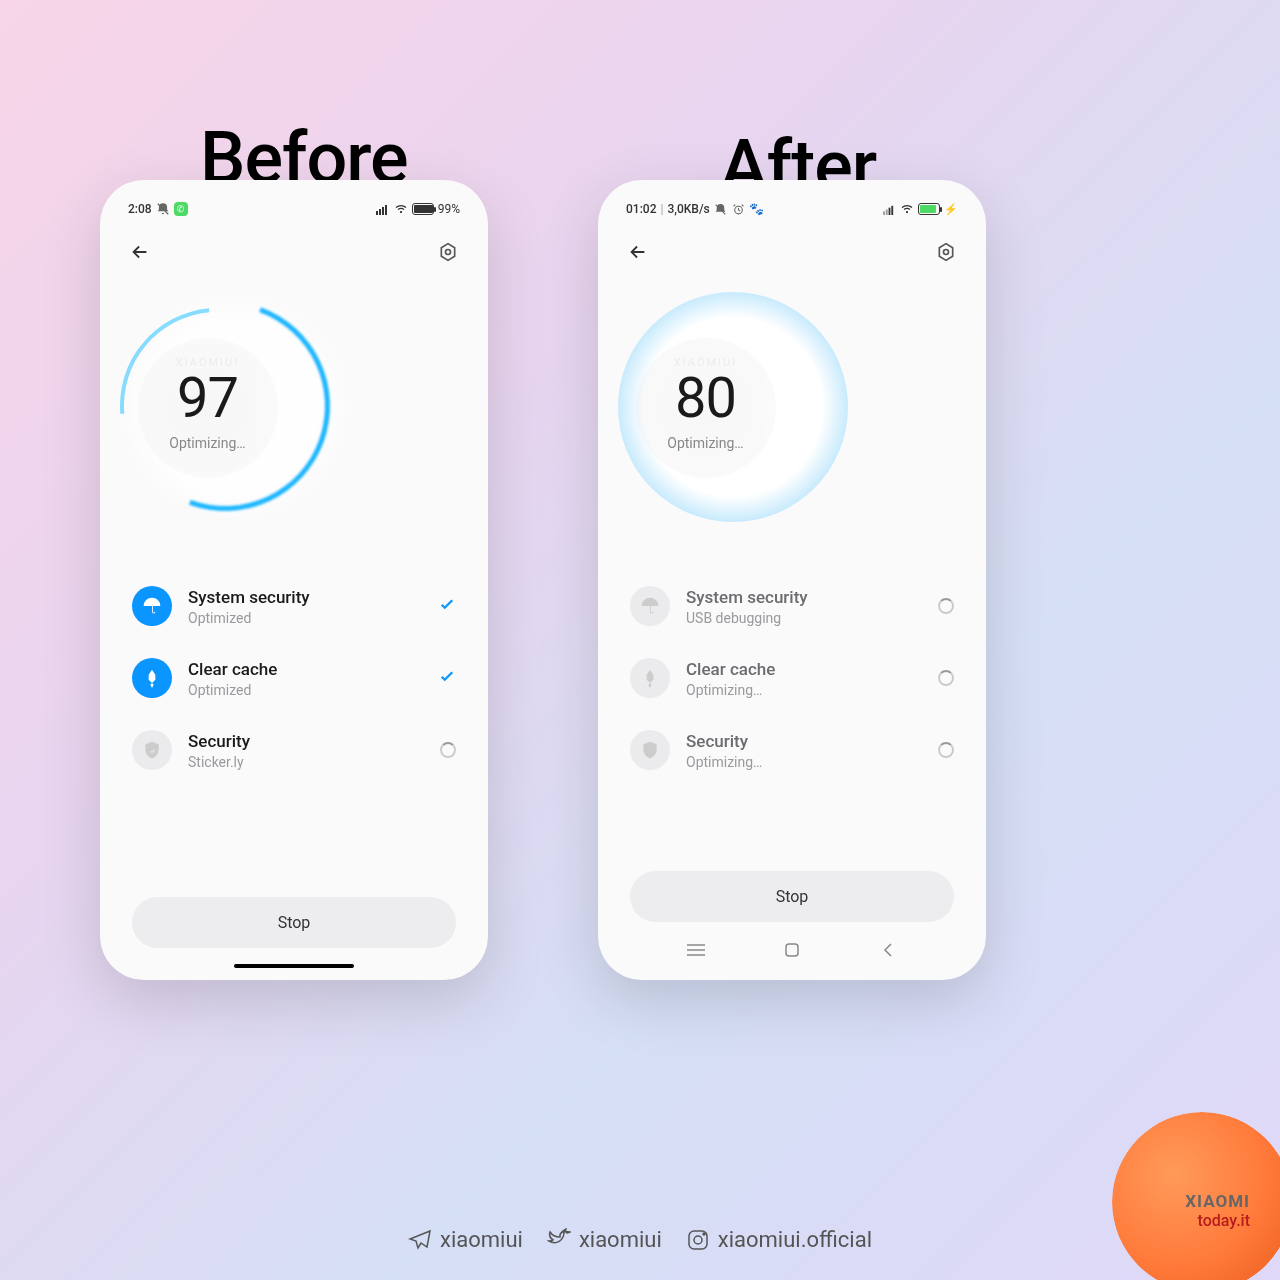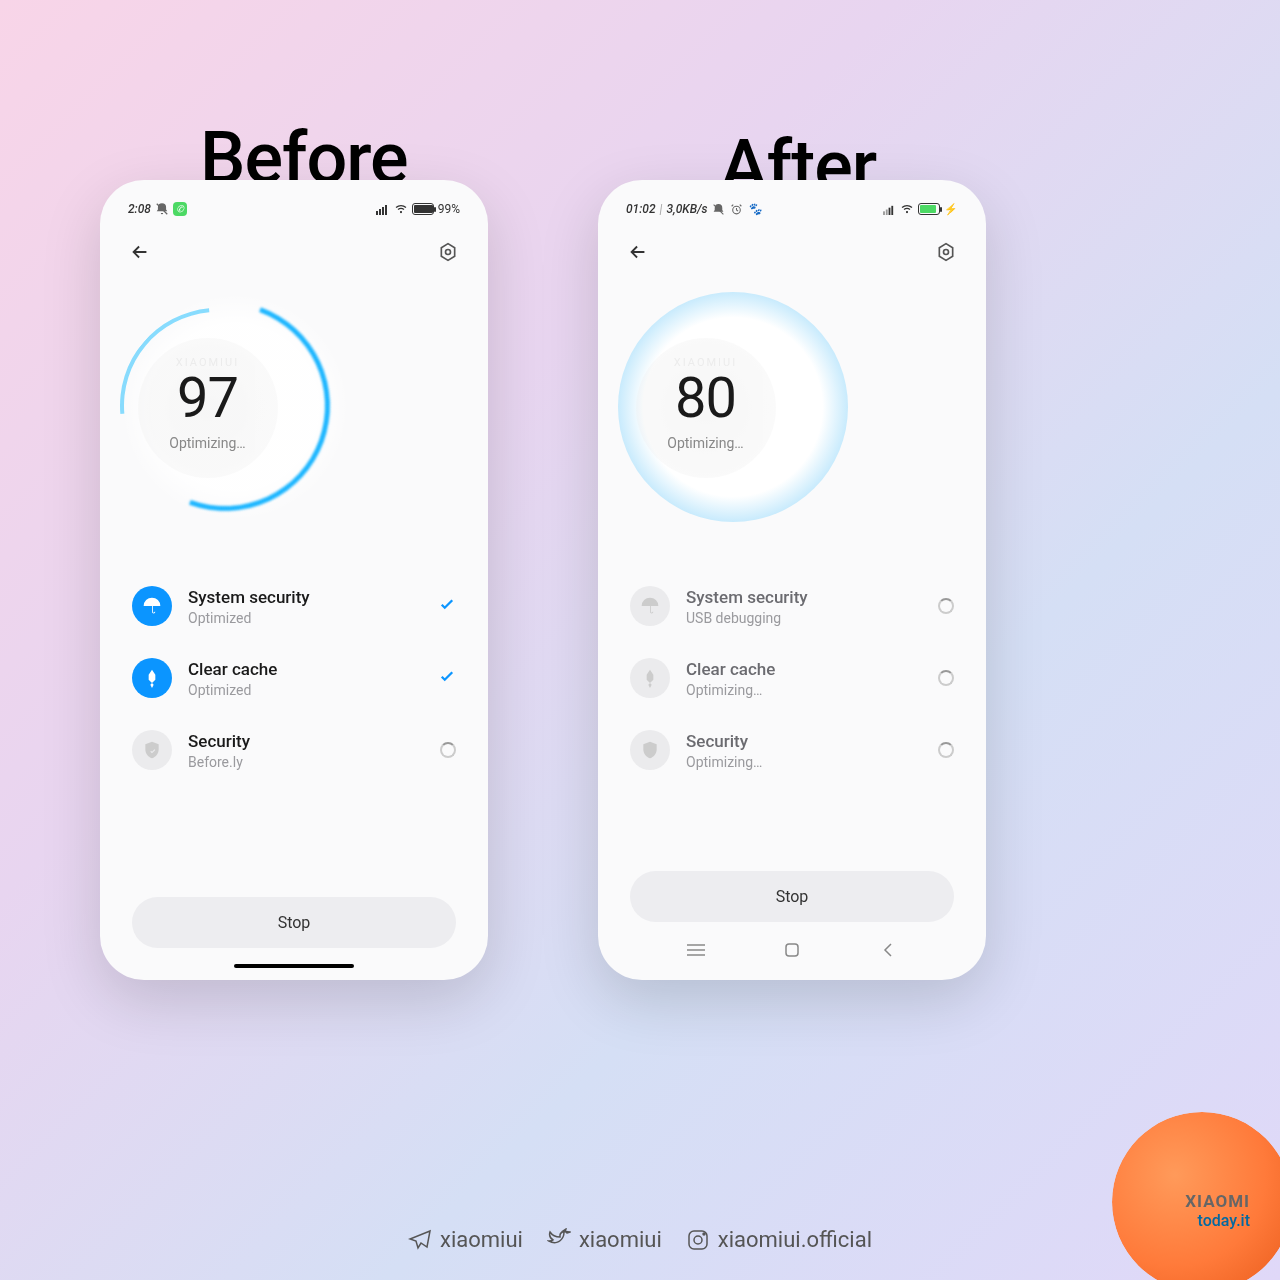--- a/index.html
+++ b/index.html
@@ -35,21 +35,21 @@
 .phone-after { left: 598px; top: 180px; }
 
 .status-bar {
   display: flex;
   justify-content: space-between;
   align-items: center;
   font-size: 12px;
   color: #333;
   padding: 6px 8px 14px;
 }
-.status-left { display: flex; align-items: flex-end; gap: 4px; font-weight: 500; font-style: italic; }
+.status-left { display: flex; align-items: flex-end; gap: 4px; font-weight: 500; }
 .status-right { display: flex; align-items: center; gap: 4px; }
 .sicon { width: 14px; height: 14px; display: inline-flex; align-items: center; justify-content: center; }
 .green-sq { width:14px;height:14px;background:#4cd964;border-radius:4px;display:inline-flex;align-items:center;justify-content:center;font-size:9px;color:#fff; }
 .batt { width:22px;height:12px;border:1px solid #333;border-radius:3px;position:relative;display:inline-block; }
 .batt::after{content:'';position:absolute;right:-3px;top:3px;width:2px;height:5px;background:#333;border-radius:1px;}
 .batt-fill{position:absolute;left:1px;top:1px;bottom:1px;background:#333;border-radius:1px;}
 .batt-green .batt-fill{ background:#4cd964; }
 
 .app-bar { display:flex; justify-content:space-between; align-items:center; padding: 8px 6px 12px; }
 .back-btn { width:28px; height:28px; display:flex; align-items:center; justify-content:center; cursor:pointer; }
@@ -129,21 +129,21 @@
 .footer-icon { width:24px; height:24px; }
 
 .today-badge {
   position:absolute; right:-12px; bottom:-12px; width:180px; height:180px;
   background: radial-gradient(circle at 35% 35%, #ff9a5a 0%, #ff7a3a 55%, #e85a1a 100%);
   border-radius:50%;
   clip-path: circle(90px at 90px 90px);
 }
 .today-text { position:absolute; right:30px; bottom:50px; color:#333; font-size:14px; text-align:right; }
 .today-text b { display:block; font-size:17px; color:#666; letter-spacing:1px;margin-top:28px; }
-.today-text span { color:#0369a1; font-size:16px; font-weight:500; }
+.today-text span { color:#b91c1c; font-size:16px; font-weight:500; }
 </style>
 </head>
 <body>
 
 <div class="heading heading-before">Before</div>
 <div class="heading heading-after">After</div>
 
 <div class="phone phone-before">
   <div class="status-bar">
     <div class="status-left">
@@ -238,21 +238,21 @@
       </div>
     </div>
     <div class="item">
       <div class="item-icon item-icon-gray">
         <svg width="20" height="20" viewBox="0 0 24 24" fill="#ccc">
             <path d="M12 2l8 3v6c0 5-3 9-8 11-5-2-8-6-8-11V5l8-3zm-2 12l2 2 4-4-1-1-3 3-1-1-1 1z"></path>
           </svg>
       </div>
       <div class="item-text">
         <div class="item-title">Security</div>
-        <div class="item-sub">Before.ly</div>
+        <div class="item-sub">Sticker.ly</div>
       </div>
       <div class="item-spin"></div>
     </div>
   </div>
 
   <div class="stop-btn">Stop</div>
   <div class="home-indicator"></div>
 </div>
 
 <div class="phone phone-after">

